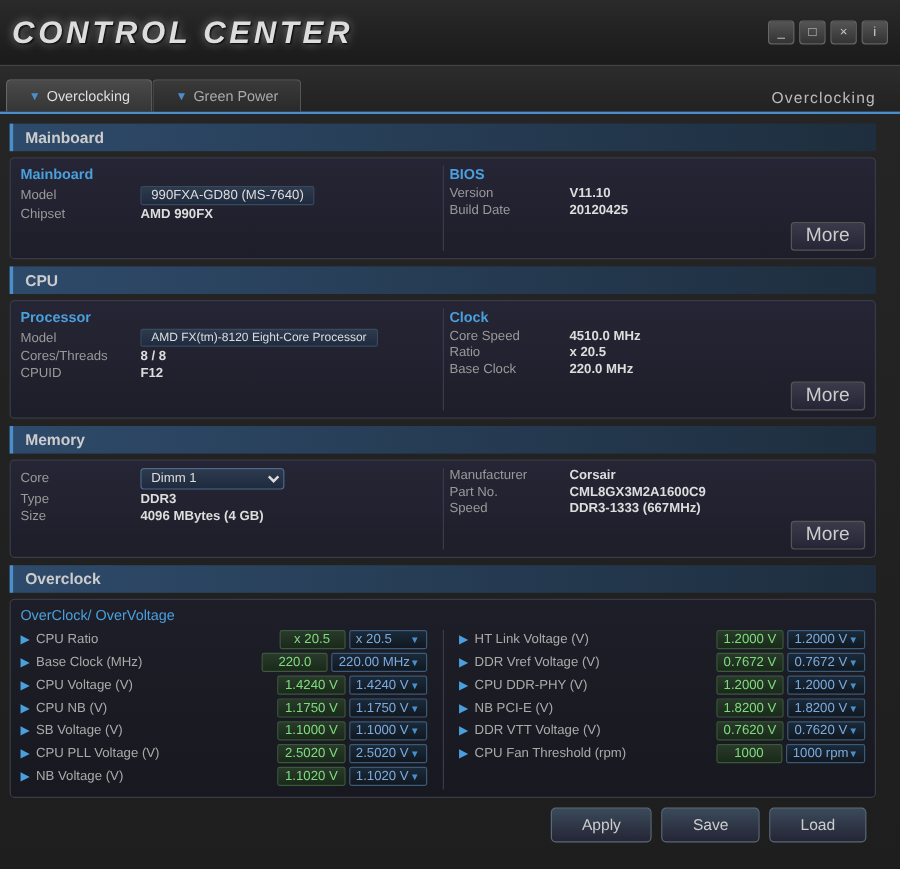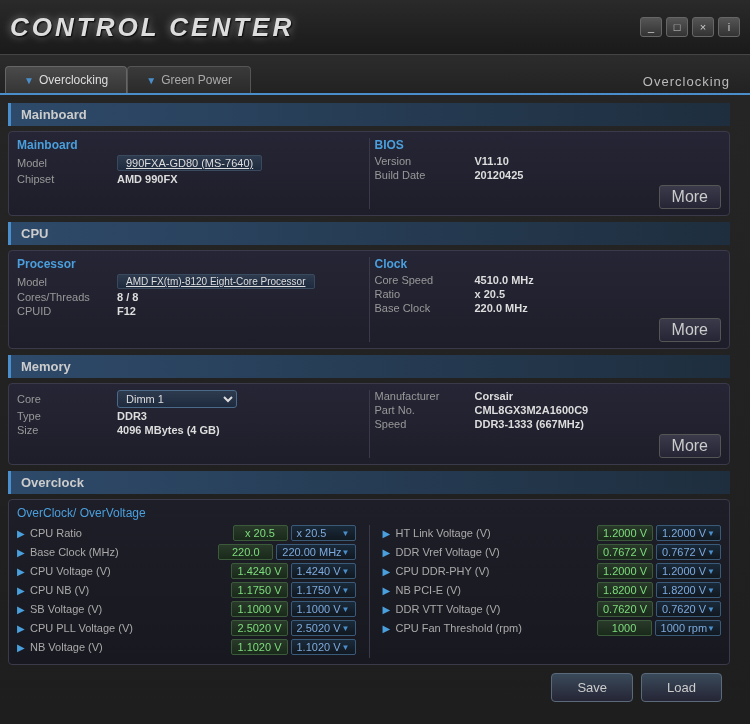--- a/index.html
+++ b/index.html
@@ -140,21 +140,20 @@
       font-size: 11px;
     }
     .info-value {
       color: #ddd;
       font-size: 11px;
       background: linear-gradient(to bottom, #2e3a4e, #1e2a3e);
       padding: 1px 8px;
       border-radius: 2px;
       border: 1px solid #3a4a5e;
       min-width: 140px;
-      text-decoration: underline;
     }
     .info-value-plain {
       color: #ddd;
       font-size: 11px;
       font-weight: bold;
     }
     .more-btn {
       background: linear-gradient(to bottom, #3a3a4a, #252535);
       border: 1px solid #555;
       border-radius: 3px;
@@ -541,17 +540,18 @@
     <span class="oc-input-box">
       <span>1000 rpm</span>
       <span class="oc-input-arrow">▼</span>
     </span>
   </div>
         </div>
     </div>
   </div>
 
   <div class="bottom-bar">
+    <button class="action-btn">Apply</button>
     <button class="action-btn">Save</button>
     <button class="action-btn">Load</button>
   </div>
 
 </div>
 
 </body></html>

